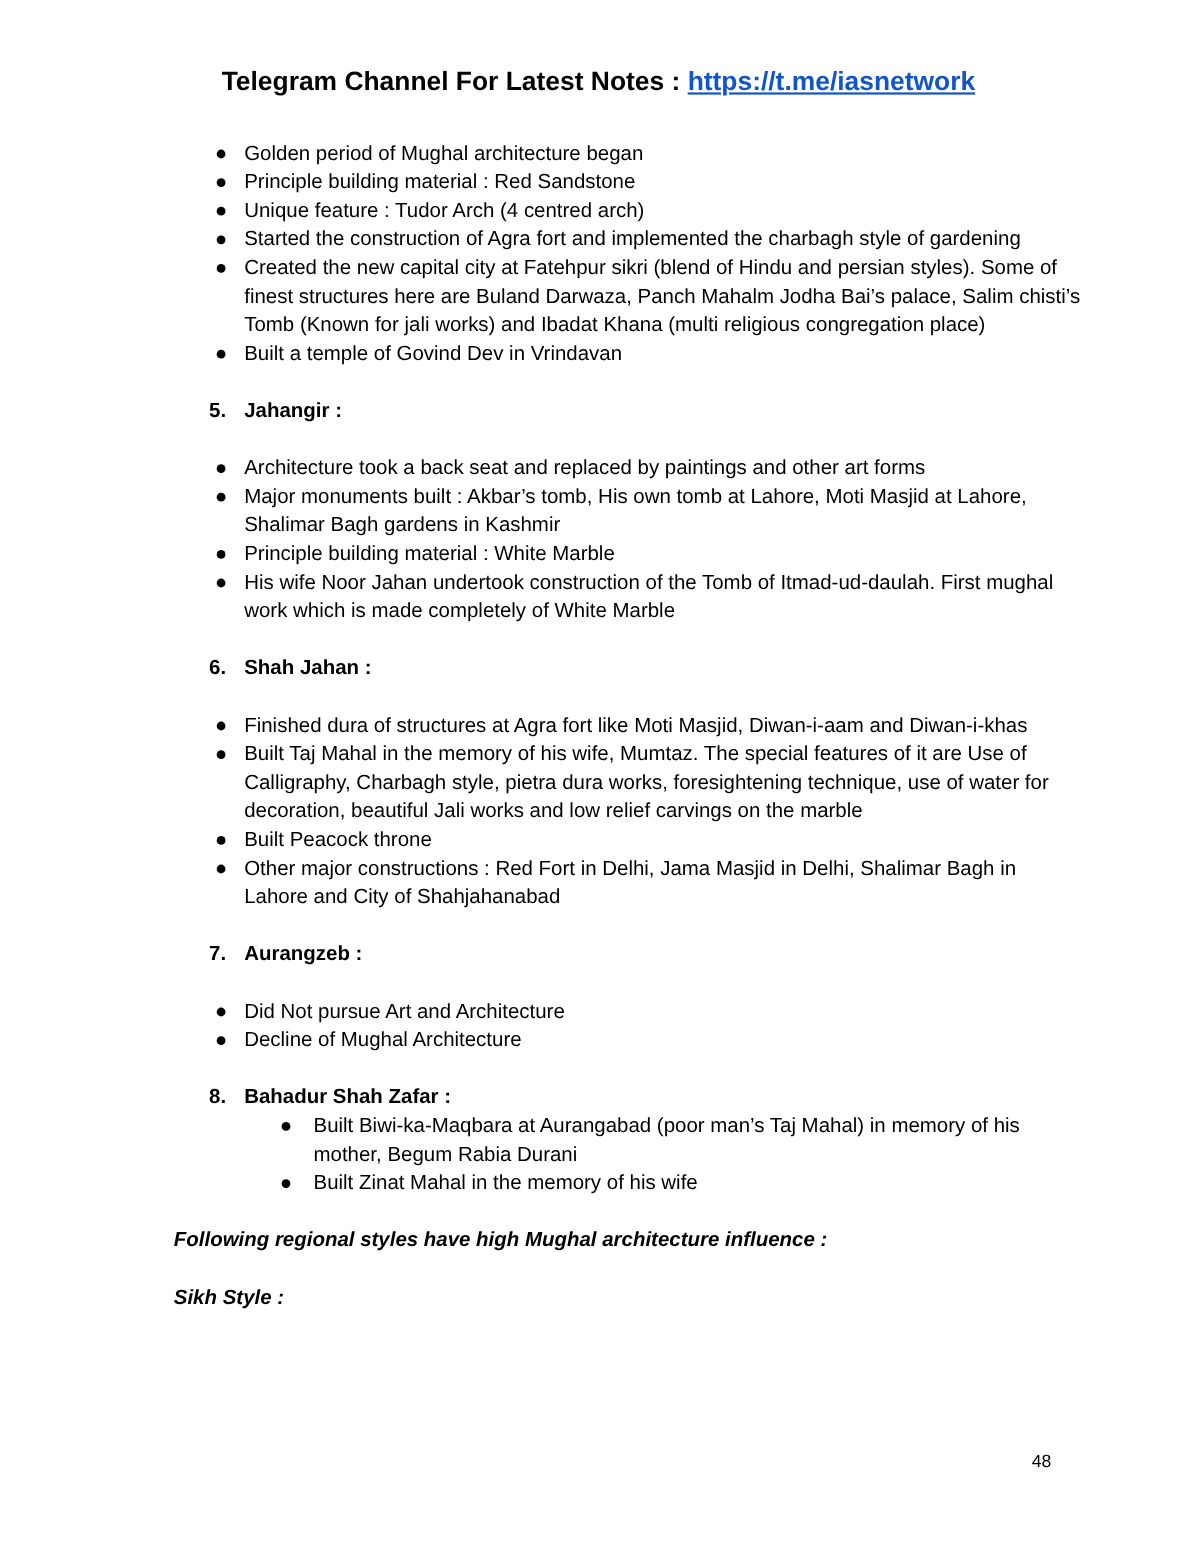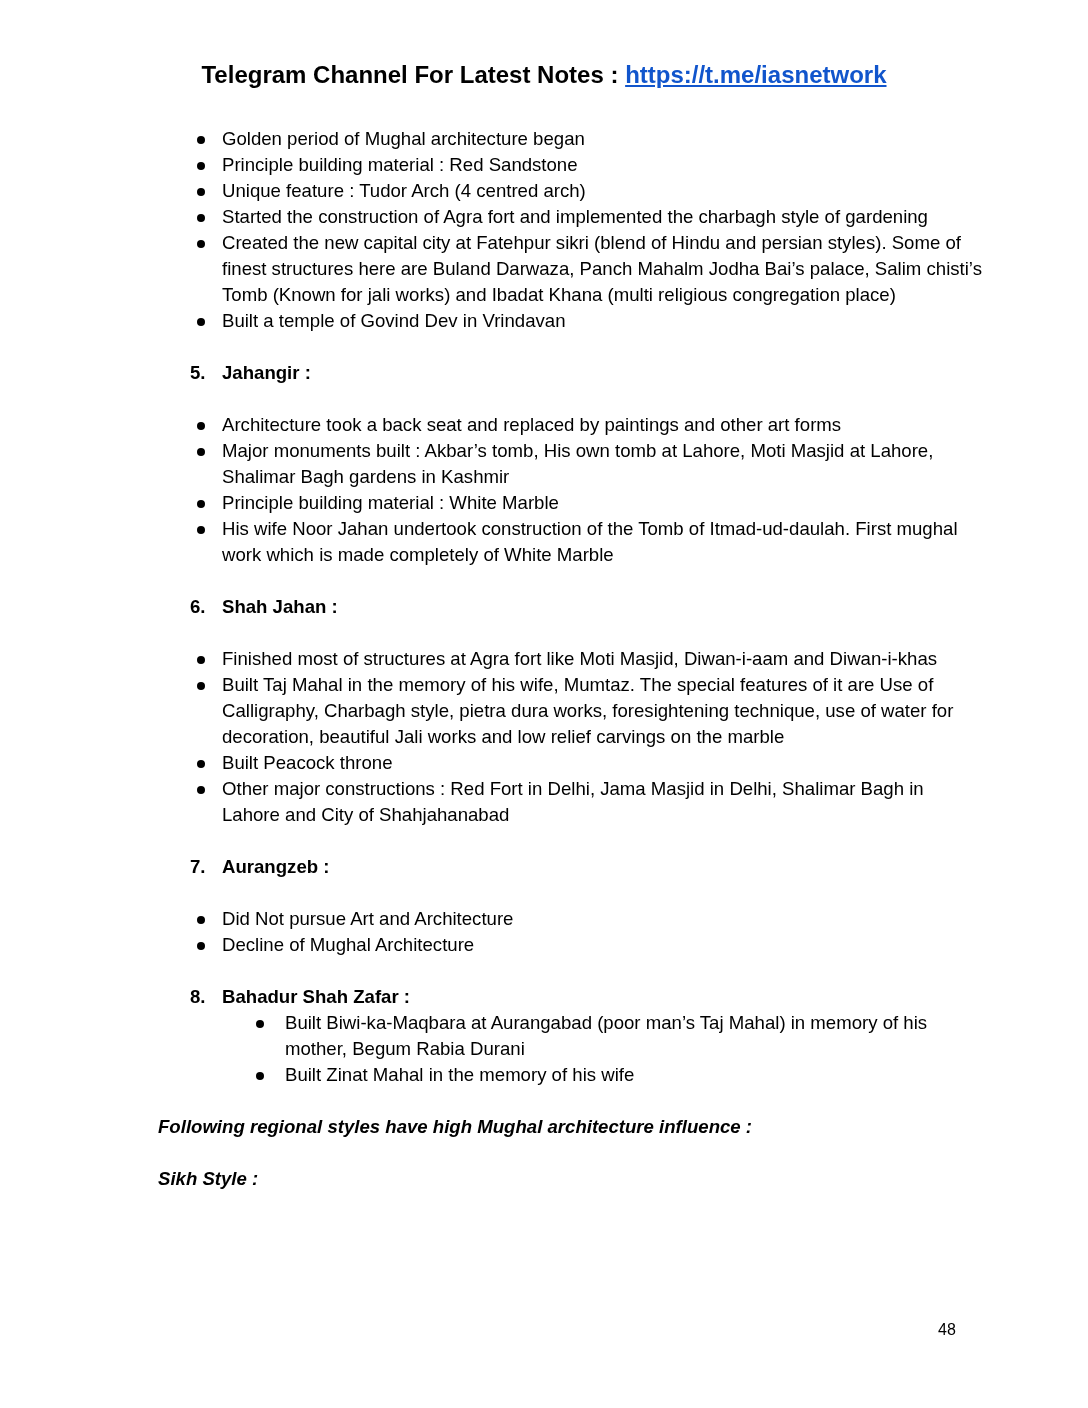--- a/index.html
+++ b/index.html
@@ -123,21 +123,21 @@
   </ul>
 
   <div class="gap"></div>
 
   <div class="heading">
     <span class="num">6.</span>
     <span>Shah Jahan :</span>
   </div>
   <div class="gap"></div>
   <ul class="bullets">
-    <li><span class="dot"></span><span>Finished most of structures at Agra fort like Moti Masjid, Diwan-i-aam and Diwan-i-khas</span></li>
+    <li><span class="dot"></span><span>Finished dura of structures at Agra fort like Moti Masjid, Diwan-i-aam and Diwan-i-khas</span></li>
     <li><span class="dot"></span><span>Built Taj Mahal in the memory of his wife, Mumtaz. The special features of it are Use of Calligraphy, Charbagh style, pietra dura works, foresightening technique, use of water for decoration, beautiful Jali works and low relief carvings on the marble</span></li>
     <li><span class="dot"></span><span>Built Peacock throne</span></li>
     <li><span class="dot"></span><span>Other major constructions : Red Fort in Delhi, Jama Masjid in Delhi, Shalimar Bagh in Lahore and City of Shahjahanabad</span></li>
   </ul>
 
   <div class="gap"></div>
 
   <div class="heading">
     <span class="num">7.</span>
     <span>Aurangzeb :</span>

